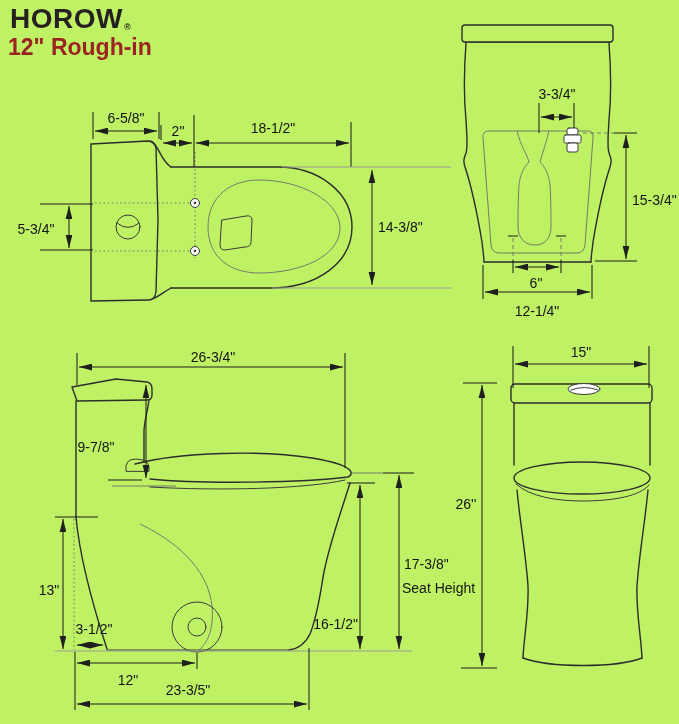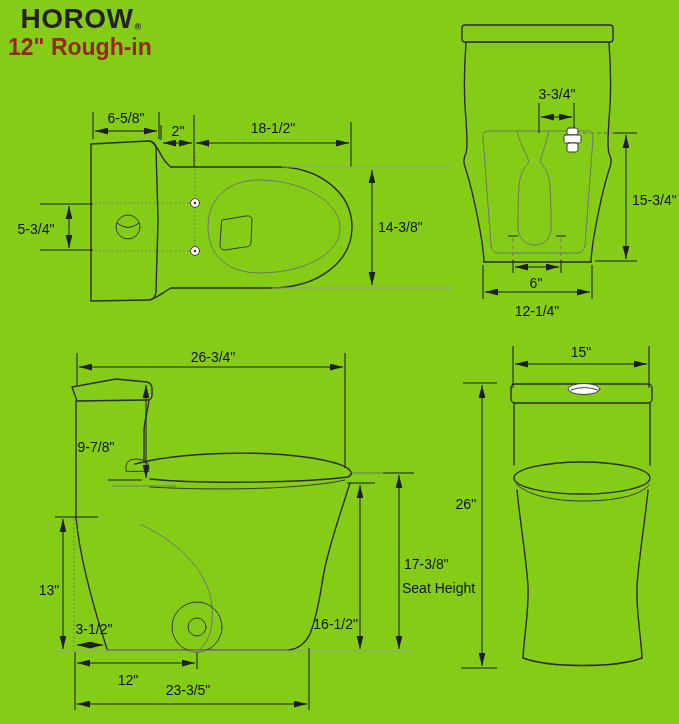--- a/index.html
+++ b/index.html
@@ -1,17 +1,17 @@
 <!DOCTYPE html>
 <html><head>
 <meta charset="utf-8">
 <style>
   html,body{margin:0;padding:0;background:#fff;}
-  #canvas{position:relative;width:679px;height:724px;background:#84cc16;overflow:hidden;
-          font-family:"Liberation Sans",sans-serif;text-align:center;}
+  #canvas{position:relative;width:679px;height:724px;background:#bef264;overflow:hidden;
+          font-family:"Liberation Sans",sans-serif;}
   #brand-block{position:absolute;left:10px;top:4px;line-height:1.05;}
   #brand-name{font-size:28px;font-weight:900;color:#262020;letter-spacing:.5px;}
   #brand-reg{font-size:9px;color:#262020;position:relative;top:2px;margin-left:1px;font-weight:700;}
   #subtitle{font-size:23px;font-weight:800;color:#9b2420;margin-top:2px;margin-left:-2px;}
   svg{position:absolute;left:0;top:0;}
   .ol{fill:none;stroke:#2d2d2d;stroke-width:1.4;stroke-linecap:round;stroke-linejoin:round;}
   .ol2{fill:none;stroke:#3a3a3a;stroke-width:1;stroke-linecap:round;stroke-linejoin:round;}
   .thin{fill:none;stroke:#6e6e6e;stroke-width:.9;}
   .gray{fill:none;stroke:#9a9a9a;stroke-width:1;}
   .dim{fill:none;stroke:#1f1f1f;stroke-width:1.05;}

